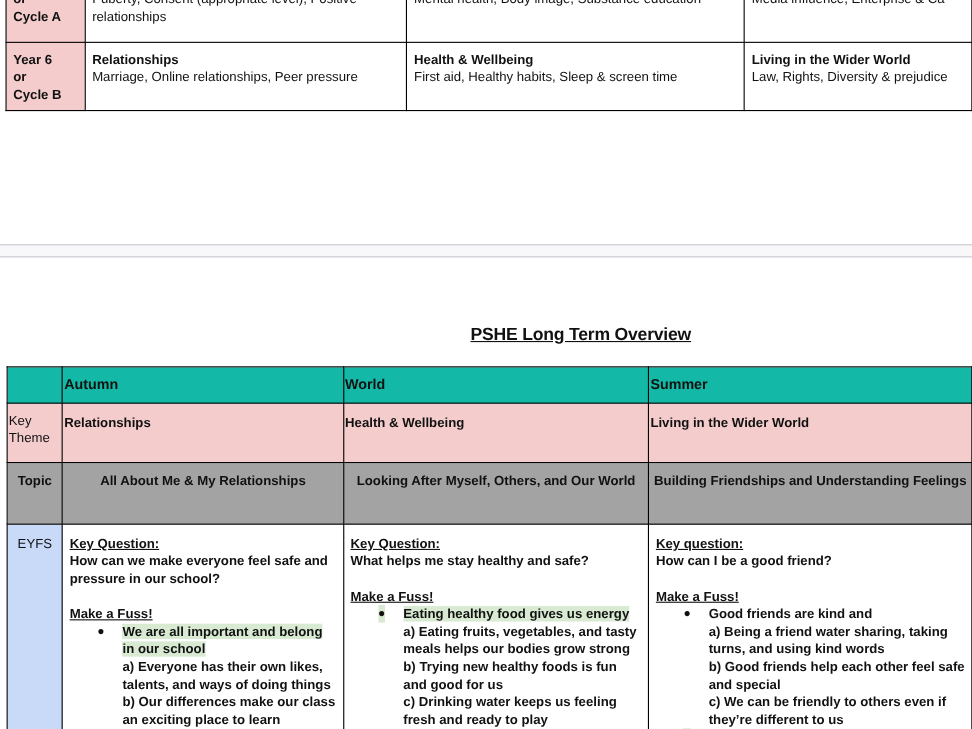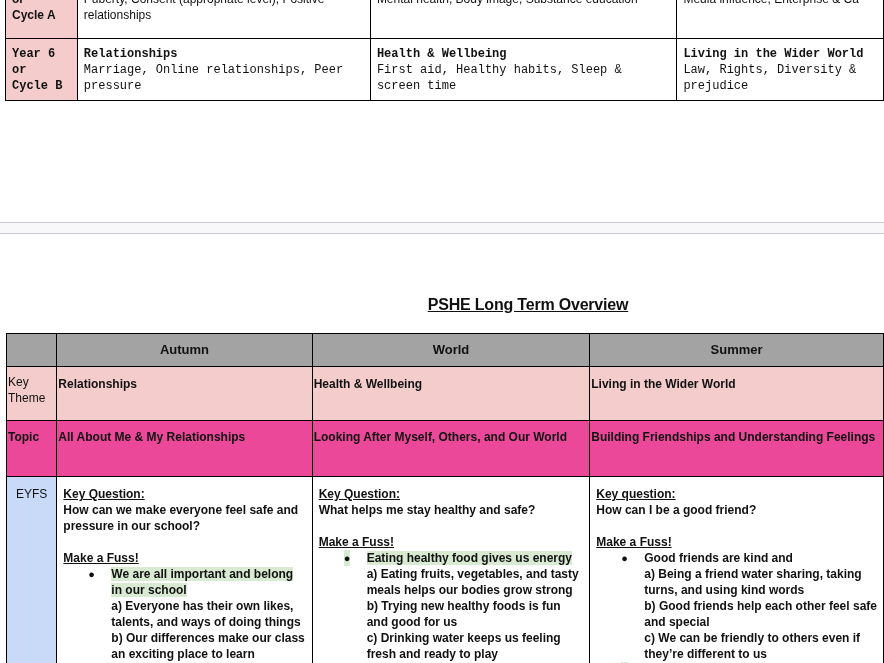--- a/index.html
+++ b/index.html
@@ -20,21 +20,21 @@
       border: 1px solid #000;
       vertical-align: top;
       padding: 0 6px;
       line-height: 16px;
       font-size: 12px;
     }
     .prev-table td.yr {
       background: #f4cccc; width: 60px; font-weight: bold; padding-left: 6px;
     }
     .prev-table tr.r1 td { height: 47px; padding-top: 0; }
-    .prev-table tr.r2 td { height: 54px; padding-top: 7px; font-family: Liberation Mono, monospace; }
+    .prev-table tr.r2 td { height: 54px; padding-top: 7px; }
     .prev-table .c1 { width: 289px; }
     .prev-table .c2 { width: 305px; }
     .prev-table .c3 { width: 200px; }
     .prev-table b { display: block; }
 
     
     .page-gap {
       position: absolute; left: 0; top: 222px; width: 884px; height: 10px;
       background: #f8f8fa;
       border-top: 1px solid #c9c9d0;
@@ -58,25 +58,25 @@
     }
     .main-table td {
       border: 1px solid #000;
       font-size: 12px;
       line-height: 16px;
     }
     .col0 { width: 54px; }
     .col1 { width: 303px; }
     .col2 { width: 333px; }
     .col3 { width: 260px; }
-    .row-season td { background: #a3a3a3; height: 30px; text-align: center; font-weight: bold; font-size: 13px; }
+    .row-season td { background: #14b8a6; height: 30px; text-align: left; font-weight: bold; font-size: 13px; }
     .row-theme td { background: #f4cccc; height: 43px; text-align: left; vertical-align: top; }
     .row-theme td.theme-val { font-weight: bold; padding-top: 9px; }
     .row-theme td.lbl { padding-top: 7px; font-weight: normal; }
-    .row-topic td { background: #ec4899; height: 46px; text-align: left; vertical-align: top; font-weight: bold; padding-top: 8px; }
+    .row-topic td { background: #a3a3a3; height: 46px; text-align: center; vertical-align: top; font-weight: bold; padding-top: 8px; }
     .row-eyfs td { vertical-align: top; height: 220px; background: #fff; }
     .row-eyfs td.lbl { background: #c9daf8; text-align: center; padding-top: 9px; }
     .row-eyfs td.content { padding: 9px 6px 0 6px; }
 
     .kq-label, .mf-label { text-decoration: underline; font-weight: bold; }
     .kq-text { font-weight: bold; }
     .spacer { height: 16px; }
     ul.fuss { list-style: none; margin: 0; padding: 0; }
     ul.fuss li { position: relative; padding-left: 48px; }
     ul.fuss li .bullet {

